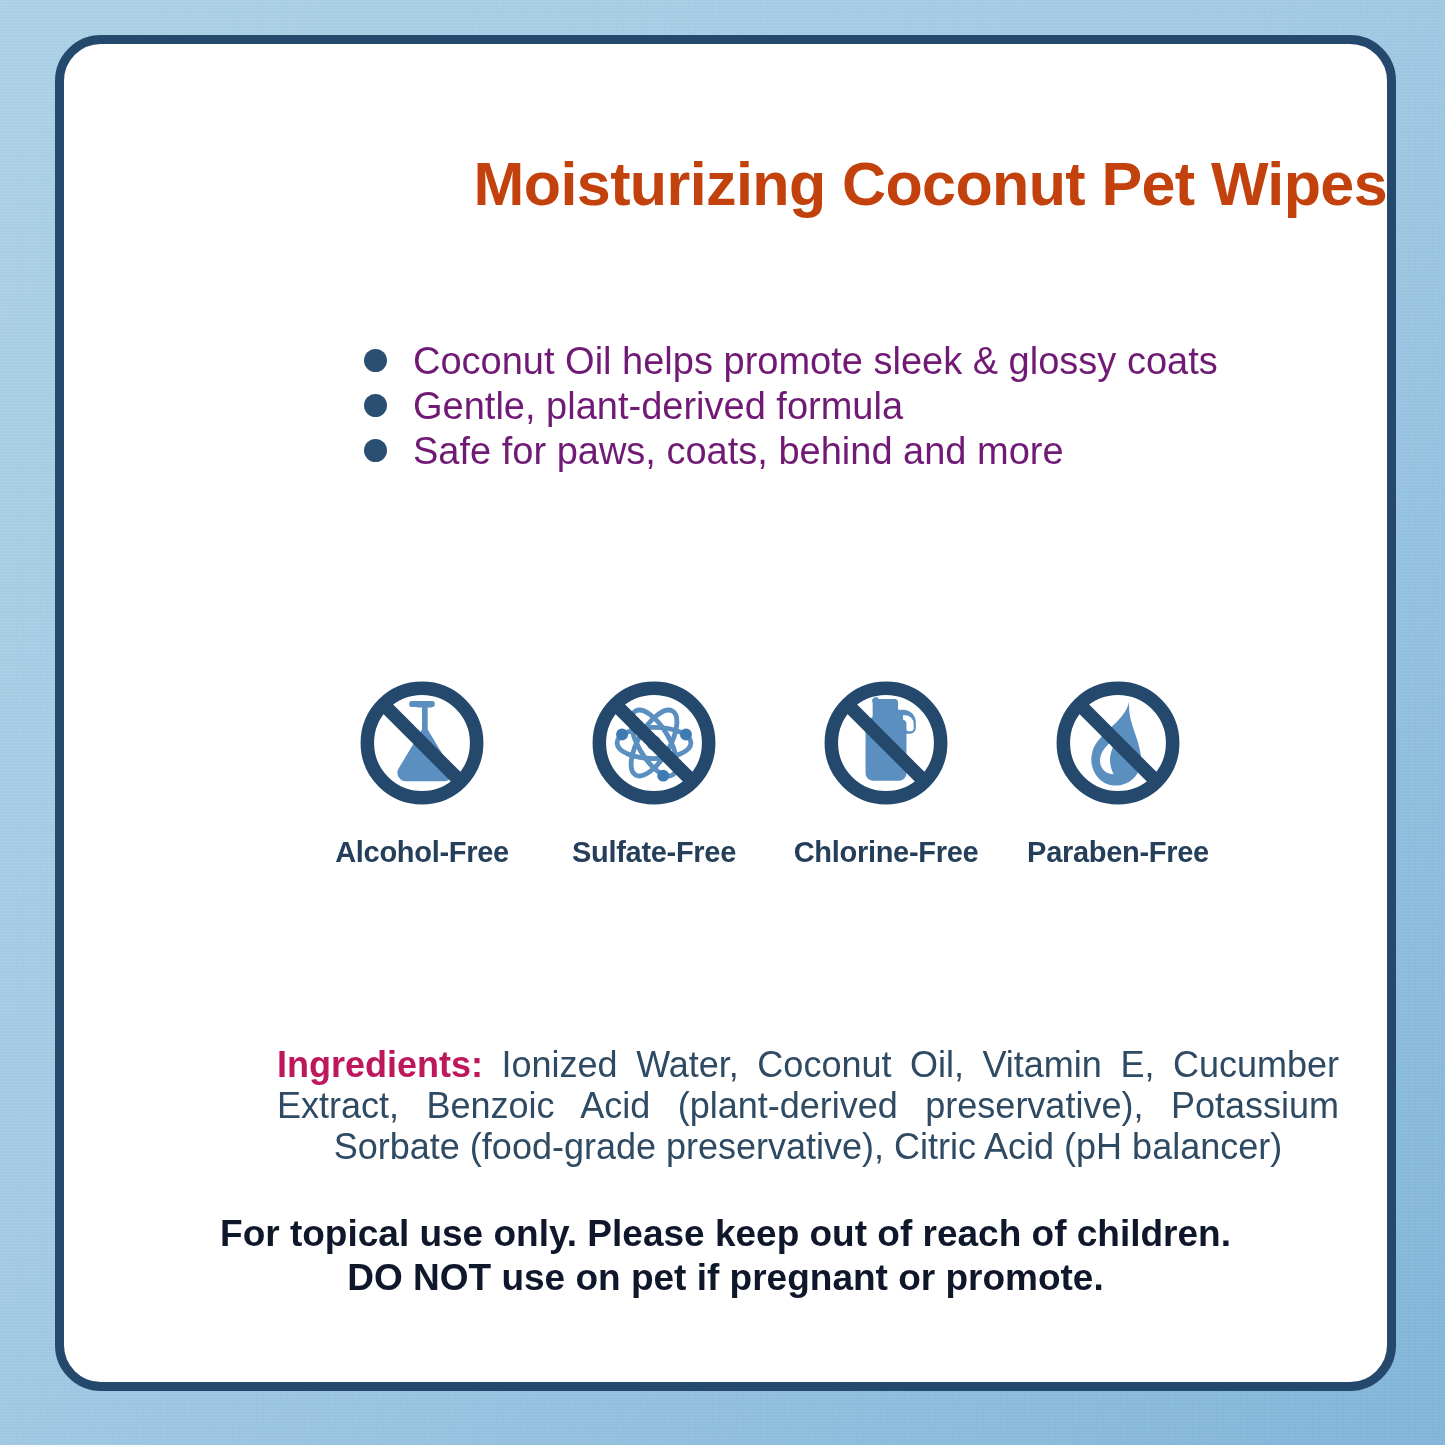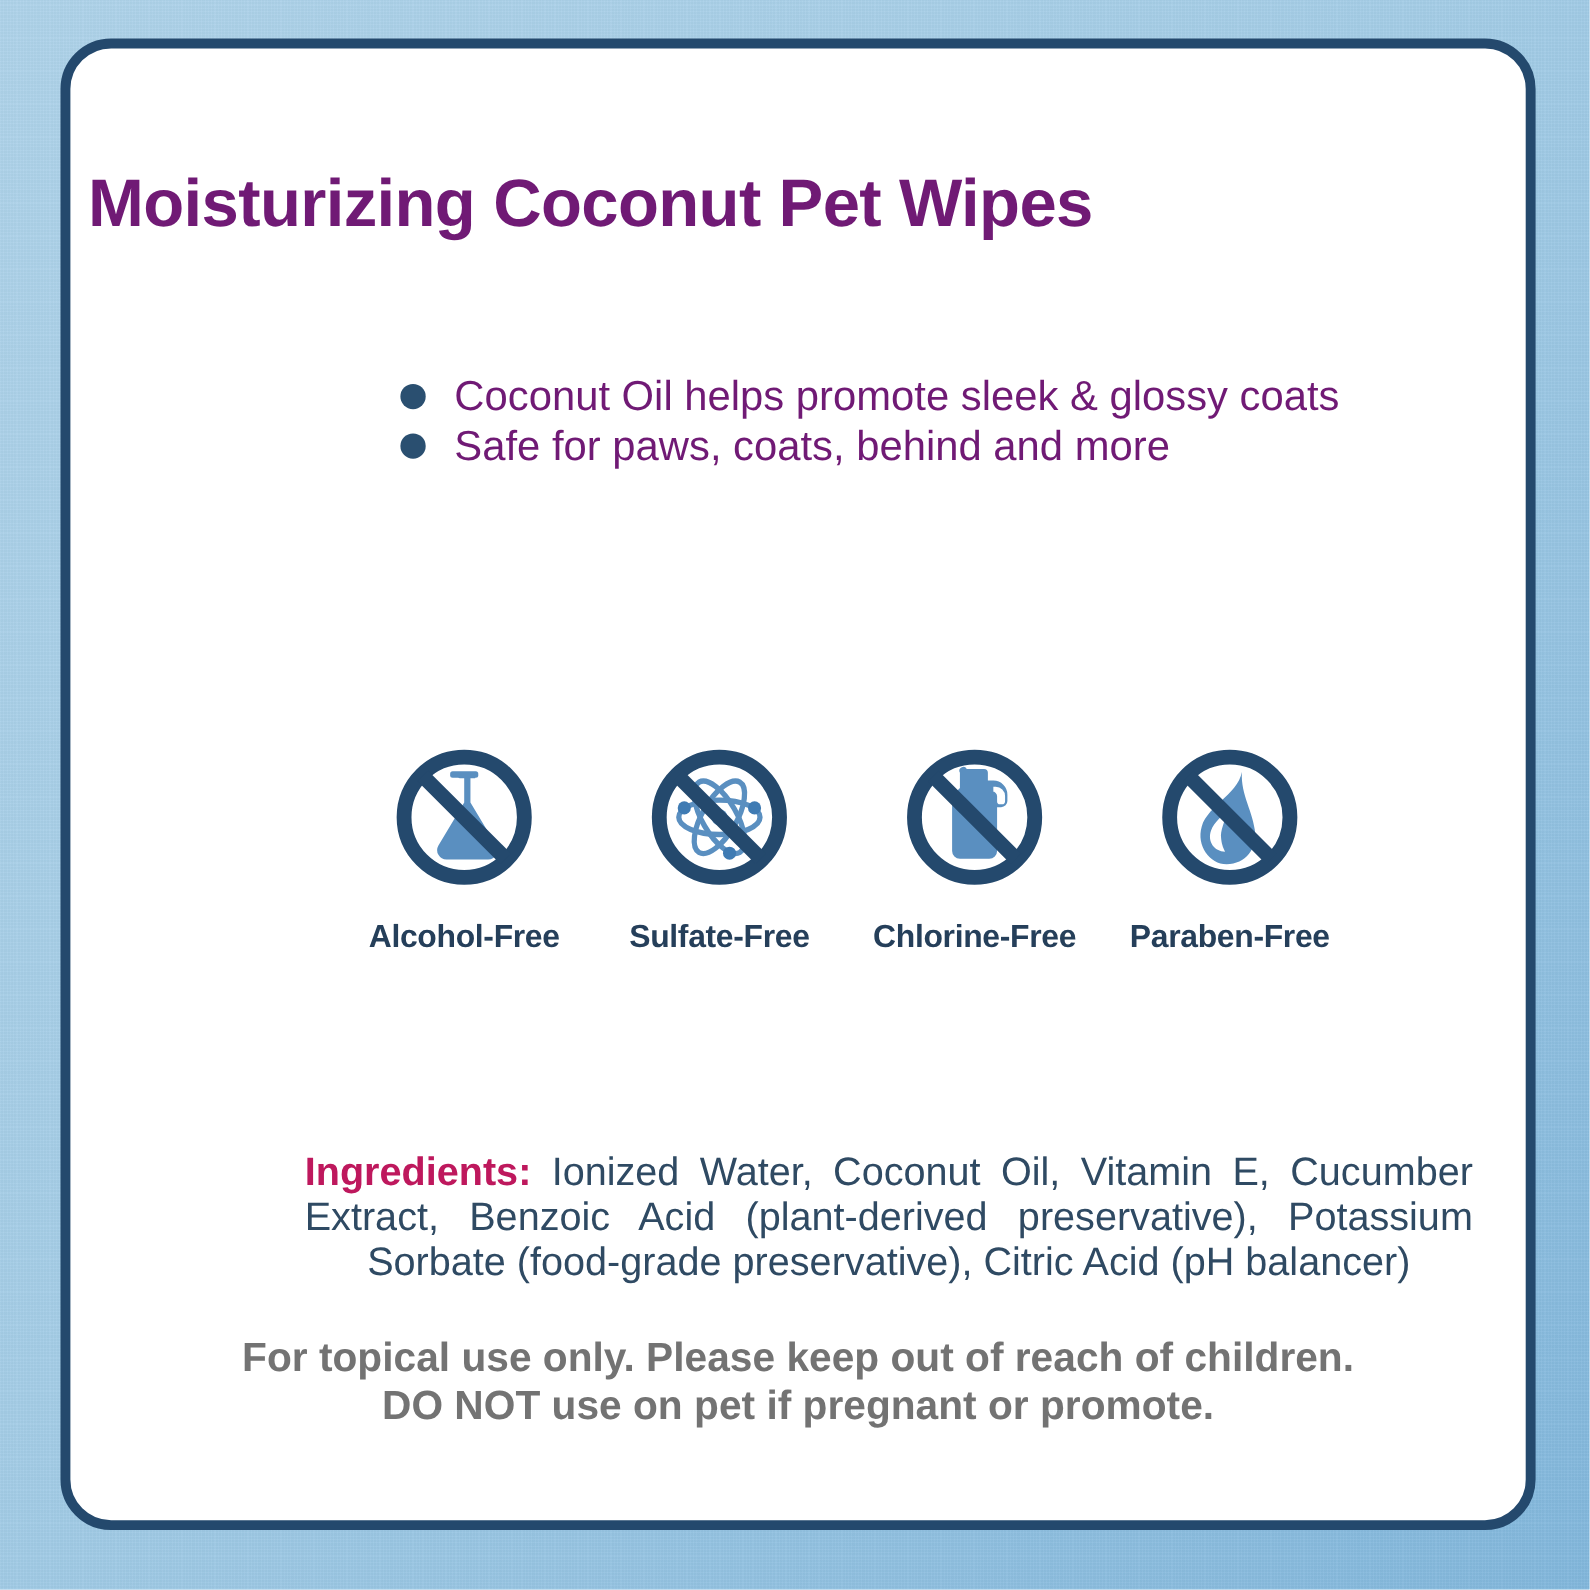--- a/index.html
+++ b/index.html
@@ -43,28 +43,27 @@
     border: 9px solid #24496d;
     border-radius: 46px;
     overflow: hidden;
   }
 
   .title {
     position: absolute;
     top: 105px;
     left: 0;
     width: 100%;
-    text-align: left;
-    color: #701a75;
+    text-align: right;
+    color: #c2410c;
     font-size: 61px;
     font-weight: bold;
     letter-spacing: -0.6px;
     font-stretch: condensed;
     white-space: nowrap;
-    padding-left: 16px;
   }
 
   .bullet-list {
     position: absolute;
     top: 296px;
     left: 300px;
     width: 950px;
   }
   .bullet-row {
     display: flex;
@@ -134,40 +133,44 @@
     color: #be185d;
   }
 
   
   .warning {
     position: absolute;
     top: 1168px;
     left: 0;
     width: 100%;
     text-align: center;
-    color: #737373;
+    color: #0f172a;
     font-size: 37px;
     line-height: 44px;
     font-weight: bold;
     font-stretch: condensed;
   }
   .warning span { display: block; white-space: nowrap; }
 </style>
 </head>
 <body>
 
 <div id="page-root">
   <div class="card">
 
     <div class="title">Moisturizing Coconut Pet Wipes</div>
 
     <div class="bullet-list">
       <div class="bullet-row">
         <span class="bullet-dot"></span>
         <span class="bullet-text">Coconut Oil helps promote sleek &amp; glossy coats</span>
+      </div>
+      <div class="bullet-row">
+        <span class="bullet-dot"></span>
+        <span class="bullet-text">Gentle, plant-derived formula</span>
       </div>
       <div class="bullet-row">
         <span class="bullet-dot"></span>
         <span class="bullet-text">Safe for paws, coats, behind and more</span>
       </div>
     </div>
 
     <div class="icon-row">
 
       <div class="icon-cell">

